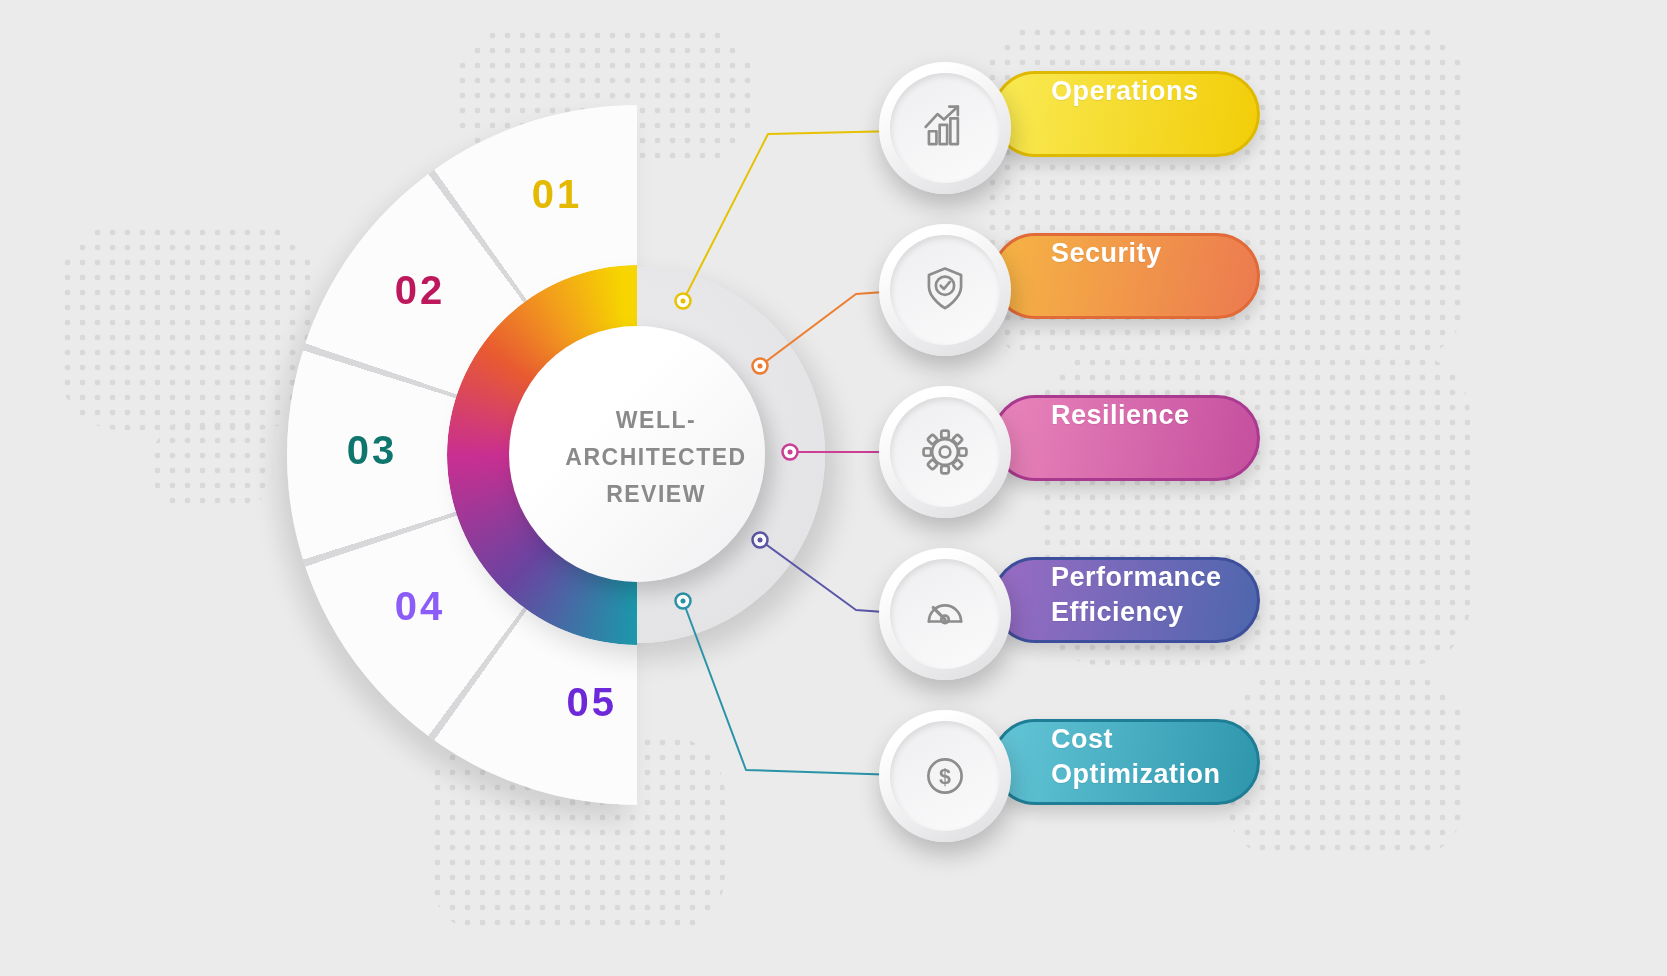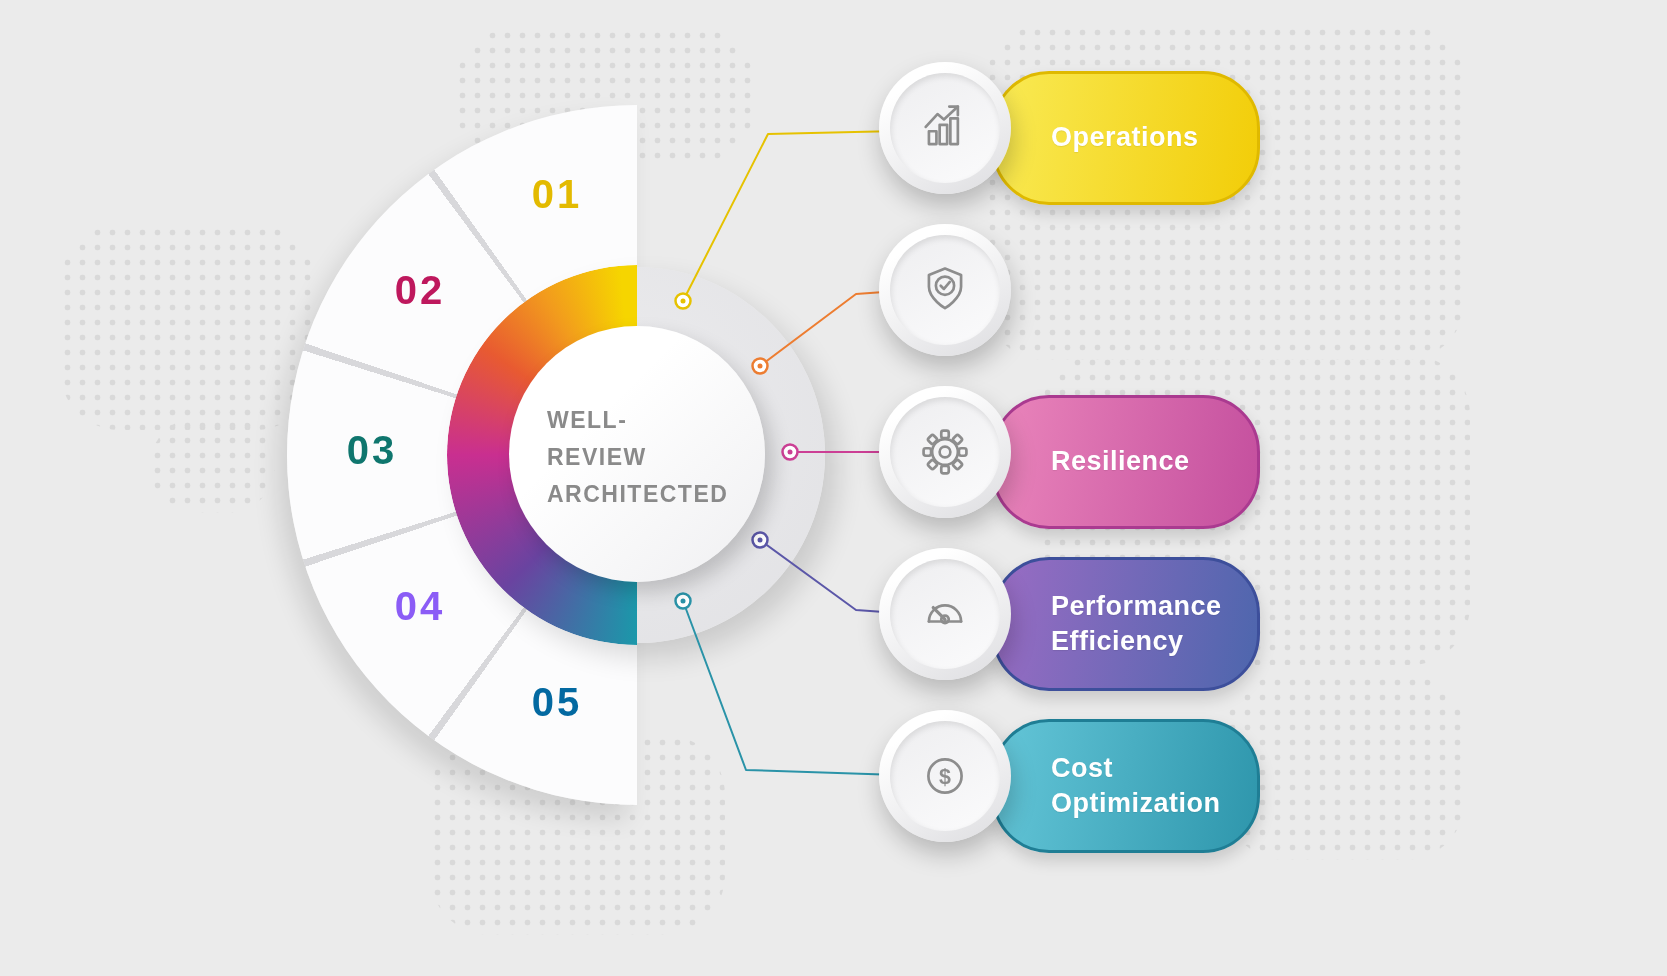--- a/index.html
+++ b/index.html
@@ -38,21 +38,21 @@
     box-shadow:-10px 14px 26px rgba(0,0,0,0.12);
   }
   .num{
     position:absolute;z-index:2;width:120px;text-align:center;
     font-size:40px;font-weight:bold;letter-spacing:3px;
   }
   .n1{left:497px;top:172px;color:#e3ba00;}
   .n2{left:360px;top:268px;color:#be185d;}
   .n3{left:312px;top:428px;color:#0f766e;}
   .n4{left:360px;top:584px;color:#8b5cf6;}
-  .n5{left:497px;top:680px;color:#0369a1;}
+  .n5{left:497px;top:680px;color:#6d28d9;text-align:right;}
 
   
   .plate{
     position:absolute;z-index:2;left:449px;top:267px;width:376px;height:376px;
     border-radius:50%;
     background:radial-gradient(circle at 42% 40%, #ececee, #e1e1e4);
     box-shadow:12px 14px 28px rgba(0,0,0,0.14);
   }
   .ring{
     position:absolute;z-index:3;left:447px;top:265px;width:380px;height:380px;
@@ -62,21 +62,21 @@
       #e85a31 125deg,#f29b1d 150deg,#f6d500 175deg,#f6d500 180deg);
     clip-path:inset(0 50% 0 0);
     -webkit-mask:radial-gradient(circle, transparent 0 120px, #000 121px);
     mask:radial-gradient(circle, transparent 0 120px, #000 121px);
   }
   .hub{
     position:absolute;z-index:6;left:509px;top:326px;width:256px;height:256px;
     border-radius:50%;
     background:linear-gradient(135deg,#ffffff 35%,#efeff1);
     box-shadow:8px 10px 20px rgba(0,0,0,0.18);
-    box-sizing:border-box;padding:76px 0 0 38px;
+    box-sizing:border-box;padding:76px 0 0 38px;text-align:center;
   }
   .hub-line{
     display:block;font-size:23px;font-weight:bold;color:#8a8a8a;
     letter-spacing:1.5px;line-height:1.6;
   }
 
   
   .wires{position:absolute;z-index:5;left:0;top:0;pointer-events:none;}
 
   
@@ -89,22 +89,22 @@
     position:absolute;inset:11px;border-radius:50%;
     background:linear-gradient(150deg,#eeeef0,#fbfbfc);
     box-shadow:inset 1px 3px 6px rgba(0,0,0,0.10);
     display:flex;align-items:center;justify-content:center;
   }
   .b1{left:879px;top:62px;} .b2{left:879px;top:224px;} .b3{left:879px;top:386px;}
   .b4{left:879px;top:548px;} .b5{left:879px;top:710px;}
 
   
   .pill{
-    position:absolute;z-index:7;left:992px;width:268px;height:134px;
-    border-radius:57px;display:flex;align-items:center;
+    position:absolute;z-index:7;left:992px;width:268px;height:86px;
+    border-radius:57px;display:flex;align-items:flex-start;
     box-sizing:border-box;padding-left:56px;padding-right:6px;
     box-shadow:0 8px 16px rgba(0,0,0,0.15);
   }
   .pill-label{
     color:#ffffff;font-weight:bold;font-size:27px;letter-spacing:0.5px;
     line-height:1.3;white-space:pre-line;text-shadow:0 1px 1px rgba(0,0,0,0.08);
   }
   .p1{top:71px;background:linear-gradient(100deg,#f9ea55,#f2cd08);border:3px solid #dfb900;}
   .p2{top:233px;background:linear-gradient(100deg,#f6b544,#ec7a50);border:3px solid #e06a38;}
   .p3{top:395px;background:linear-gradient(100deg,#ea85bb,#c44f9e);border:3px solid #aa3a90;}
@@ -153,26 +153,29 @@
       <circle cx="790" cy="452" r="2.5" fill="#cc3f95"></circle>
       <circle cx="760" cy="540" r="7.5" fill="#ffffff" stroke="#5b57a8" stroke-width="2.5"></circle>
       <circle cx="760" cy="540" r="2.5" fill="#5b57a8"></circle>
       <circle cx="683" cy="601" r="7.5" fill="#ffffff" stroke="#2a93a8" stroke-width="2.5"></circle>
       <circle cx="683" cy="601" r="2.5" fill="#2a93a8"></circle>
     </g>
   </svg>
 
   <div class="hub">
     <span class="hub-line">WELL-</span>
+    <span class="hub-line">ARCHITECTED</span>
     <span class="hub-line">REVIEW</span>
-    <span class="hub-line">ARCHITECTED</span>
   </div>
 
   <div class="pill p1">
     <span class="pill-label">Operations</span>
+  </div>
+  <div class="pill p2">
+    <span class="pill-label">Security</span>
   </div>
   <div class="pill p3">
     <span class="pill-label">Resilience</span>
   </div>
   <div class="pill p4">
     <span class="pill-label">Performance
 Efficiency</span>
   </div>
   <div class="pill p5">
     <span class="pill-label">Cost

